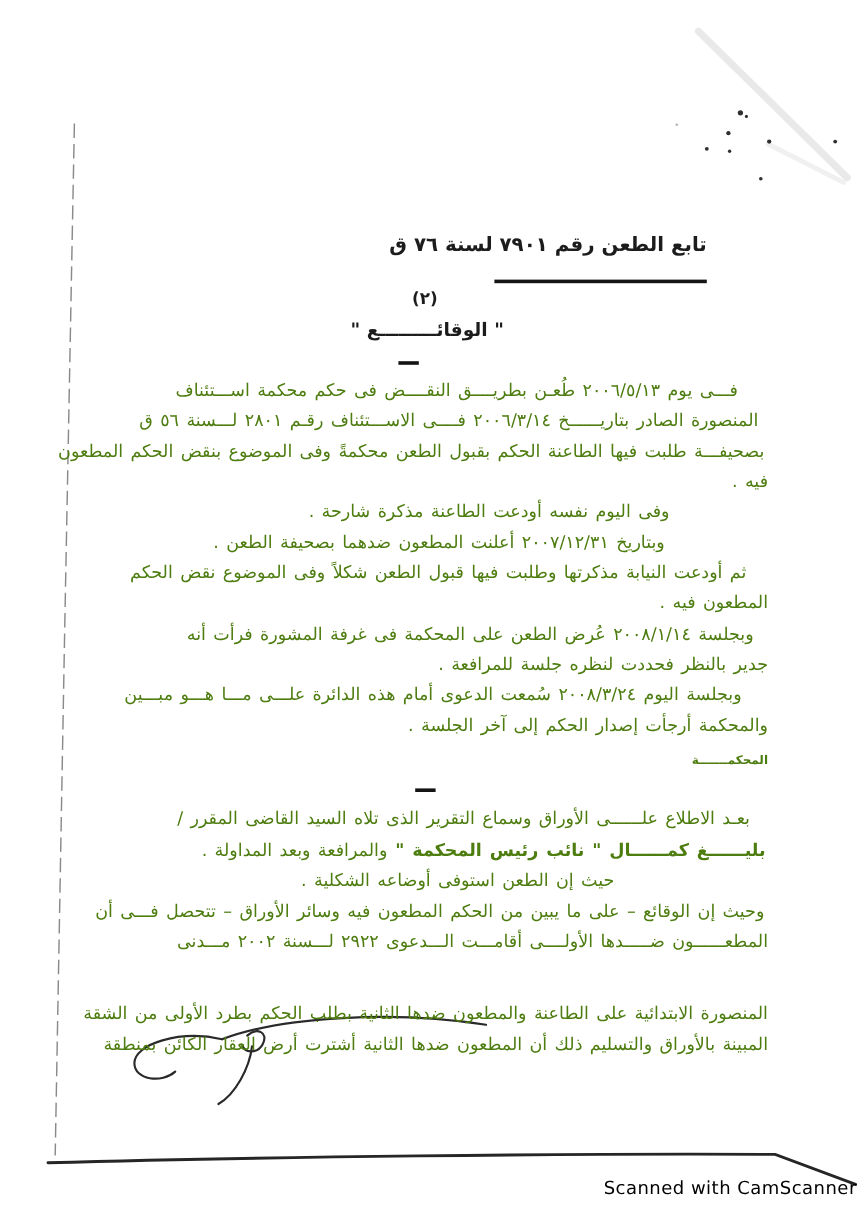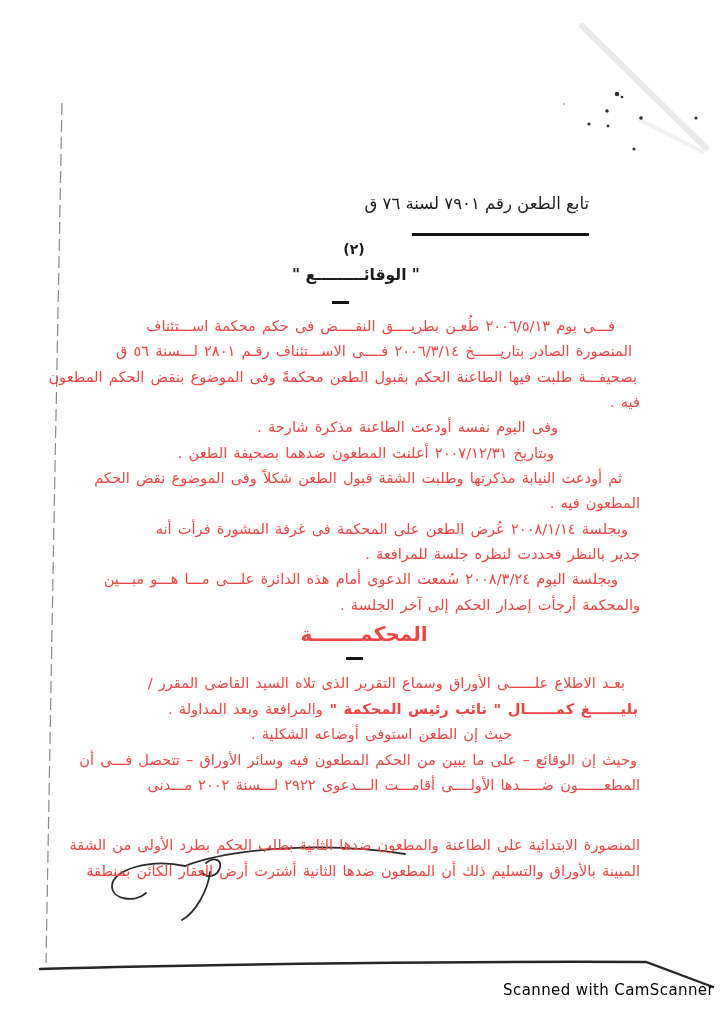--- a/index.html
+++ b/index.html
@@ -14,21 +14,21 @@
     background: #ffffff;
     font-family: "DejaVu Sans", sans-serif;
     color: #1c1c1c;
   }
   
   .header-title {
     position: absolute;
     top: 194px; right: 131px;
     direction: rtl;
     font-size: 16.5px;
-    font-weight: normal;
+    font-weight: bold;
     white-space: nowrap;
     letter-spacing: 0.2px;
   }
   .header-underline {
     position: absolute;
     top: 233px; right: 131px;
     width: 177px; height: 3px;
     background: #161616;
   }
   .page-number {
@@ -59,26 +59,25 @@
   .body-lines {
     position: absolute;
     top: 313px; left: 88px; width: 552px;
   }
   .line {
     height: 25.35px; line-height: 25.35px;
     direction: rtl; text-align: right;
     white-space: nowrap;
     font-size: 14.6px;
     word-spacing: 1.5px;
-    color: #ef4444;
+    color: #4d7c0f;
   }
   .line.heading {
-    text-align: center;
     font-weight: bold;
-    font-size: 20px;
+    font-size: 10px;
     margin-top: 5px;
   }
   .line.dashrow {
     height: 23px;
     display: flex; justify-content: center; align-items: center;
     margin-right: 20px;
   }
   .line .b { font-weight: bold; }
   
   .camscanner {
@@ -140,21 +139,21 @@
       <span class="dash"></span>
     </div>
 
   <div class="body-lines">
       <div class="line" style="padding-right: 25px;">فـــى يوم ٢٠٠٦/٥/١٣ طُعـن بطريــــق النقــــض فى حكم محكمة اســـتئناف</div>
       <div class="line" style="padding-right: 8px;">المنصورة الصادر بتاريــــــخ ٢٠٠٦/٣/١٤ فــــى الاســـتئناف رقـم ٢٨٠١ لـــسنة ٥٦ ق</div>
       <div class="line" style="padding-right: 3px;">بصحيفـــة طلبت فيها الطاعنة الحكم بقبول الطعن محكمةً وفى الموضوع بنقض الحكم المطعون</div>
       <div class="line" style="padding-right: 0px;">فيه .</div>
       <div class="line" style="padding-right: 82px;">وفى اليوم نفسه أودعت الطاعنة مذكرة شارحة .</div>
       <div class="line" style="padding-right: 86px;">وبتاريخ ٢٠٠٧/١٢/٣١ أعلنت المطعون ضدهما بصحيفة الطعن .</div>
-      <div class="line" style="padding-right: 18px;">ثم أودعت النيابة مذكرتها وطلبت الشقة قبول الطعن شكلاً وفى الموضوع نقض الحكم</div>
+      <div class="line" style="padding-right: 18px;">ثم أودعت النيابة مذكرتها وطلبت فيها قبول الطعن شكلاً وفى الموضوع نقض الحكم</div>
       <div class="line" style="padding-right: 0px;">المطعون فيه .</div>
       <div class="line" style="padding-right: 12px;">وبجلسة ٢٠٠٨/١/١٤ عُرض الطعن على المحكمة فى غرفة المشورة فرأت أنه</div>
       <div class="line" style="padding-right: 0px;">جدير بالنظر فحددت لنظره جلسة للمرافعة .</div>
       <div class="line" style="padding-right: 22px;">وبجلسة اليوم ٢٠٠٨/٣/٢٤ سُمعت الدعوى أمام هذه الدائرة علـــى مـــا هـــو مبـــين</div>
       <div class="line" style="padding-right: 0px;">والمحكمة أرجأت إصدار الحكم إلى آخر الجلسة .</div>
       <div class="line heading" style="padding-right: 0px;">المحكمـــــــة</div>
       <div class="line dashrow">
         <span class="dash"></span>
       </div>
       <div class="line" style="padding-right: 15px;">بعـد الاطلاع علــــــى الأوراق وسماع التقرير الذى تلاه السيد القاضى المقرر /</div>

